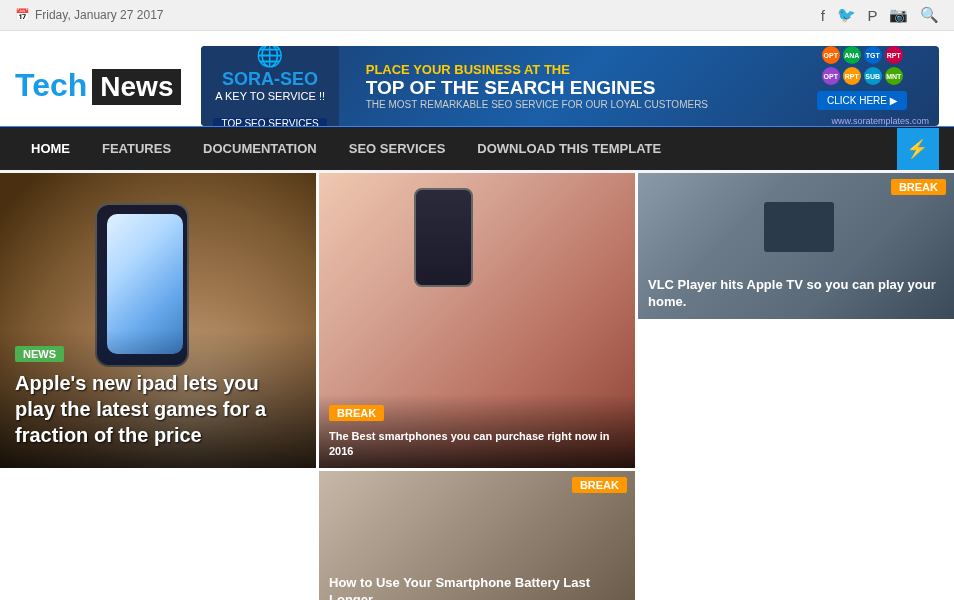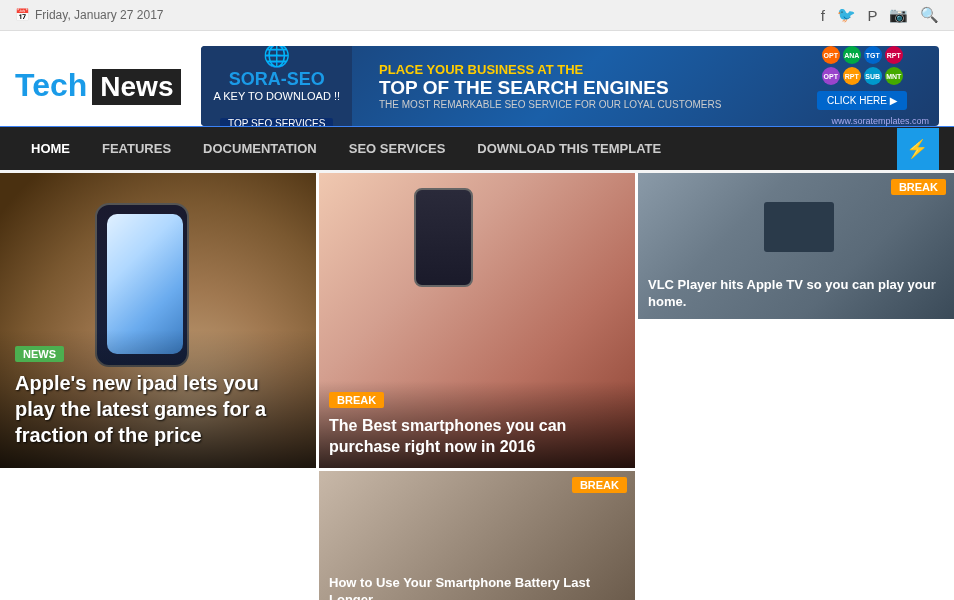--- a/index.html
+++ b/index.html
@@ -186,21 +186,21 @@
       background: #888;
     }
     .featured-bottom-mid-overlay {
       position: absolute;
       bottom: 0; left: 0; right: 0;
       background: linear-gradient(to top, rgba(0,0,0,0.75) 0%, transparent 100%);
       padding: 10px;
     }
     .featured-bottom-mid-title {
       color: #fff;
-      font-size: 16px;
+      font-size: 11px;
       font-weight: bold;
       line-height: 1.3;
     }
     .featured-tr1 {
       position: relative;
       overflow: hidden;
       height: 146px;
       background: #777;
     }
     .featured-tr1-title {
@@ -309,21 +309,21 @@
 
 <div class="header">
   <div class="logo">
     <span class="logo-tech">Tech</span>
     <span class="logo-news">News</span>
   </div>
   <div class="header-banner">
     <div class="banner-left">
       <div class="banner-globe">🌐</div>
       <div class="banner-sora">SORA-SEO</div>
-      <div class="banner-seo">A KEY TO DOWNLOAD !!</div>
+      <div class="banner-seo">A KEY TO SERVICE !!</div>
       <div class="banner-btn">TOP SEO SERVICES</div>
     </div>
     <div class="banner-middle">
       <div class="banner-middle-top">Place Your Business at the</div>
       <div class="banner-middle-tag">TOP OF THE SEARCH ENGINES</div>
       <div class="banner-middle-sub">THE MOST REMARKABLE SEO SERVICE FOR OUR LOYAL CUSTOMERS</div>
     </div>
     <div class="banner-right">
       <div class="banner-circles">
         <div class="banner-circle" style="background:#ff6600">OPT</div>

